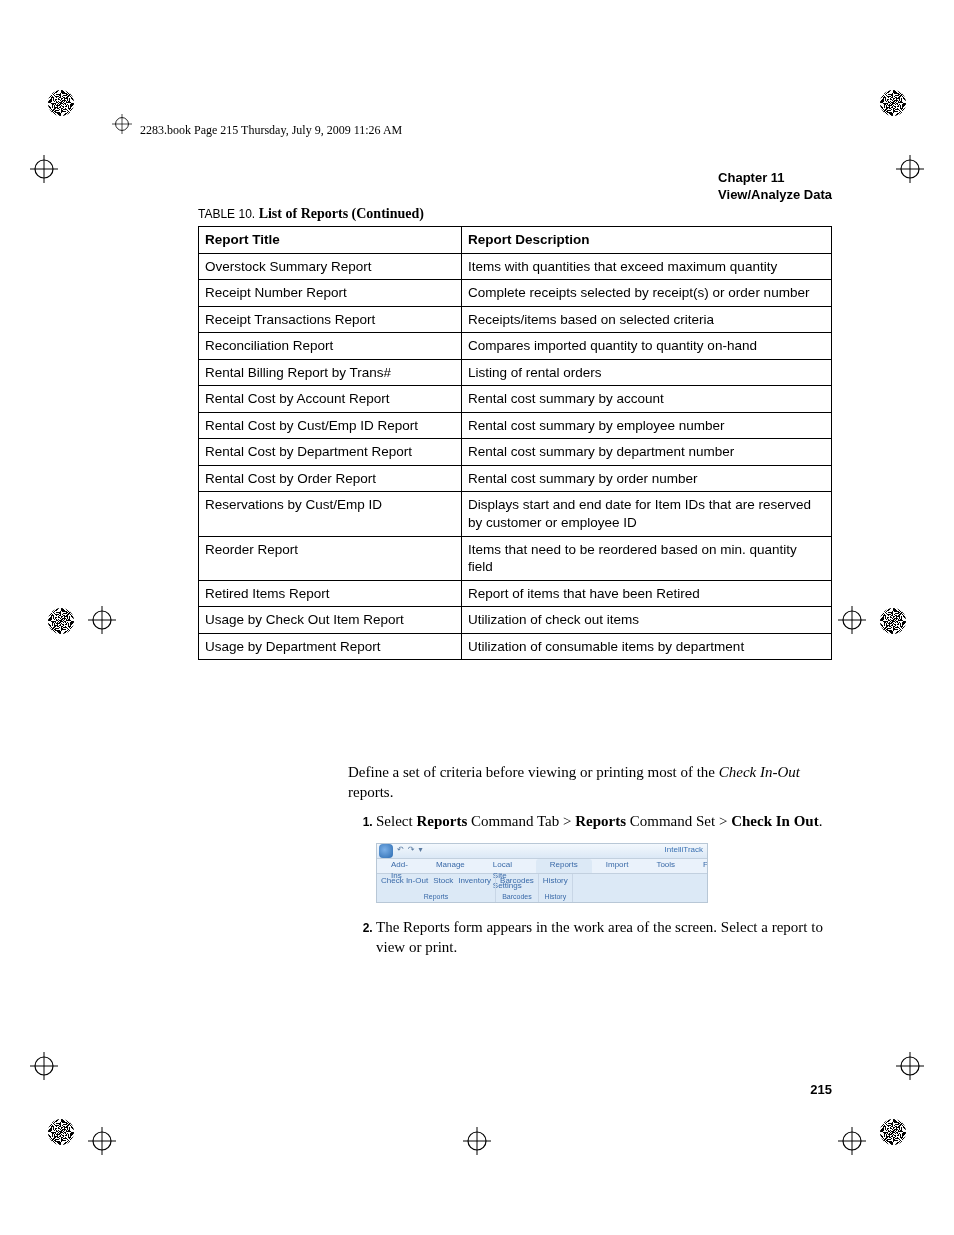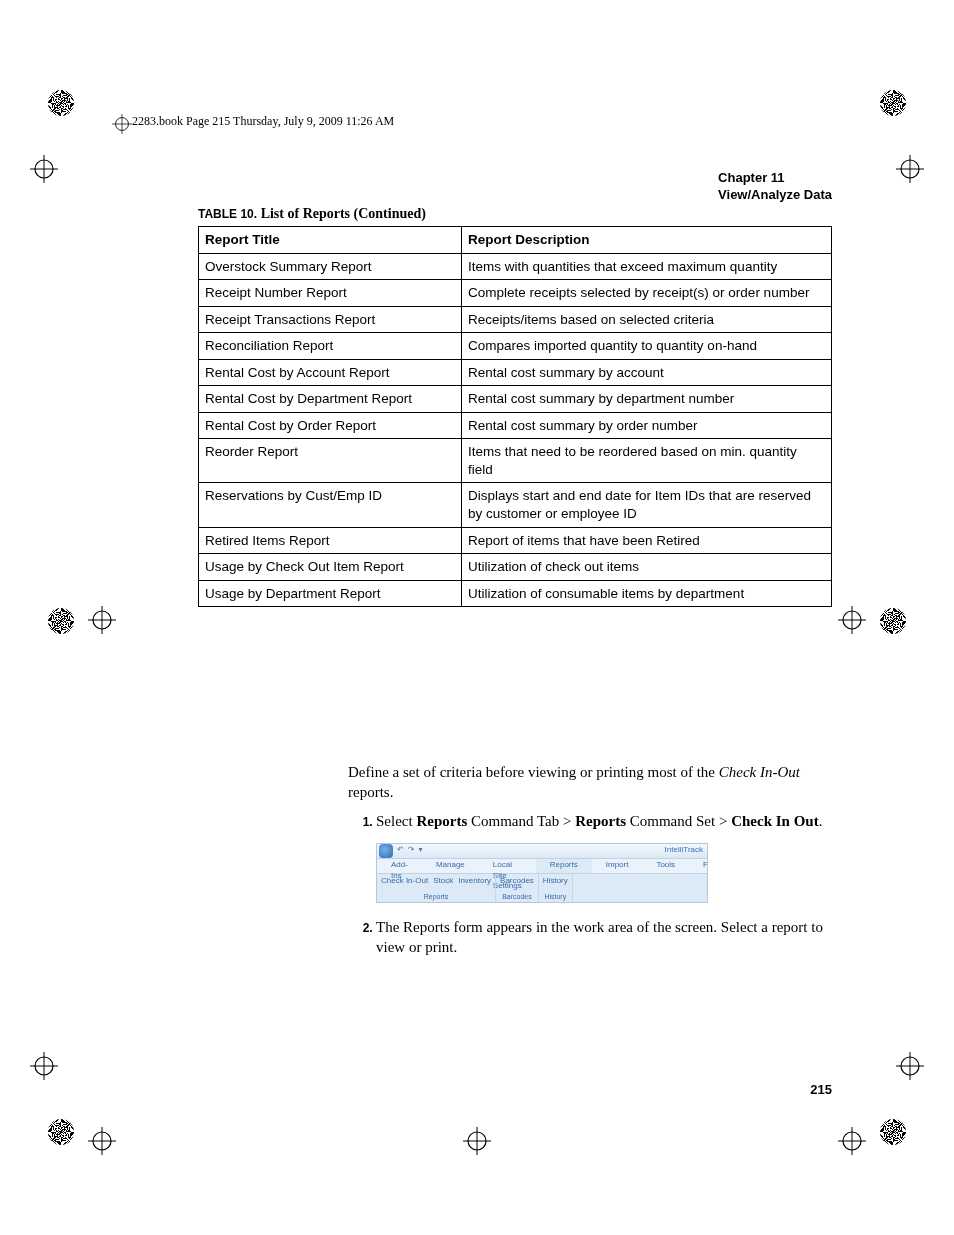--- a/index.html
+++ b/index.html
@@ -27,41 +27,42 @@
                 repeating-conic-gradient(#000 0deg 3deg, #fff 3deg 6deg);
     background-blend-mode: normal;
   }
   .header-line {
     position: absolute;
     top: 114px;
     left: 112px;
     font-family: "Times New Roman", serif;
     font-size: 12px;
     display: flex;
-    align-items: flex-start;
+    align-items: flex-end;
+    gap: 8px;
   }
   .header-line .mark2 { display:inline-block; }
   .page-header-right {
     position: absolute;
     right: 122px;
     top: 170px;
     font-family: Arial, Helvetica, sans-serif;
     font-size: 13px;
     font-weight: bold;
     line-height: 1.3;
   }
   .table-caption {
     position: absolute;
     left: 198px;
     top: 206px;
     font-size: 14px;
   }
   .table-caption .lead {
     font-family: Arial, Helvetica, sans-serif;
-    font-weight: bold;
+    font-weight: normal;
     font-size: 12px;
   }
   .table-caption .rest {
     font-family: "Times New Roman", serif;
     font-weight: bold;
     font-size: 14px;
     margin-top: 40px;
   }
   table.reports {
     position: absolute;
@@ -293,38 +294,46 @@
       </tr>
       <tr>
         <td>Receipt Transactions Report</td>
         <td>Receipts/items based on selected criteria</td>
       </tr>
       <tr>
         <td>Reconciliation Report</td>
         <td>Compares imported quantity to quantity on-hand</td>
       </tr>
       <tr>
+        <td>Rental Billing Report by Trans#</td>
+        <td>Listing of rental orders</td>
+      </tr>
+      <tr>
         <td>Rental Cost by Account Report</td>
         <td>Rental cost summary by account</td>
       </tr>
       <tr>
+        <td>Rental Cost by Cust/Emp ID Report</td>
+        <td>Rental cost summary by employee number</td>
+      </tr>
+      <tr>
         <td>Rental Cost by Department Report</td>
         <td>Rental cost summary by department number</td>
       </tr>
       <tr>
         <td>Rental Cost by Order Report</td>
         <td>Rental cost summary by order number</td>
       </tr>
       <tr>
+        <td>Reservations by Cust/Emp ID</td>
+        <td>Displays start and end date for Item IDs that are reserved by customer or employee ID</td>
+      </tr>
+      <tr>
         <td>Reorder Report</td>
         <td>Items that need to be reordered based on min. quantity field</td>
-      </tr>
-      <tr>
-        <td>Reservations by Cust/Emp ID</td>
-        <td>Displays start and end date for Item IDs that are reserved by customer or employee ID</td>
       </tr>
       <tr>
         <td>Retired Items Report</td>
         <td>Report of items that have been Retired</td>
       </tr>
       <tr>
         <td>Usage by Check Out Item Report</td>
         <td>Utilization of check out items</td>
       </tr>
       <tr>

